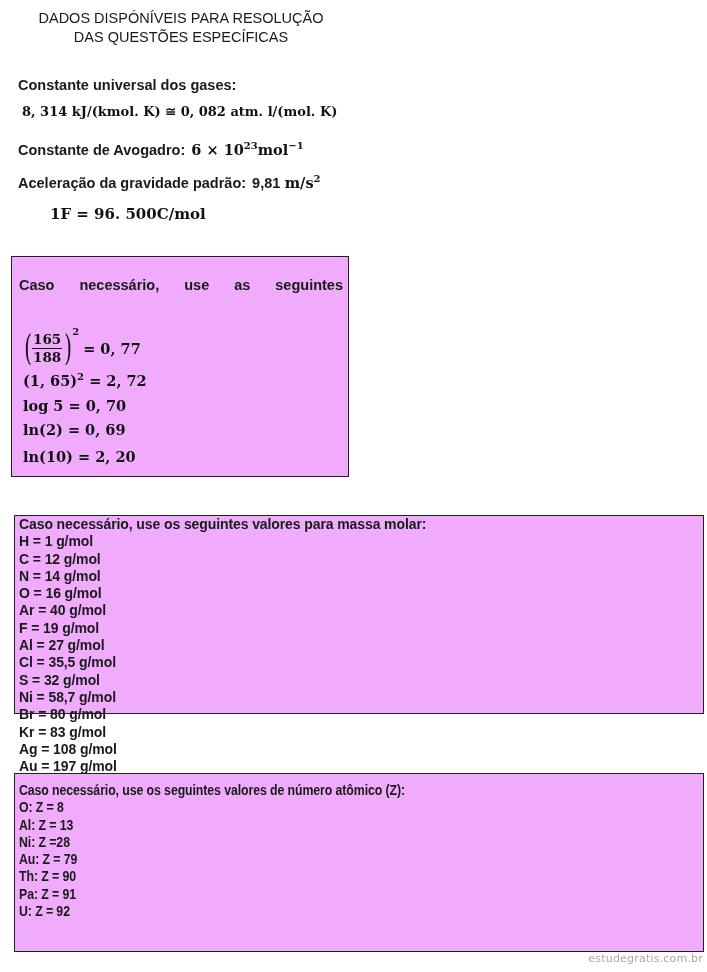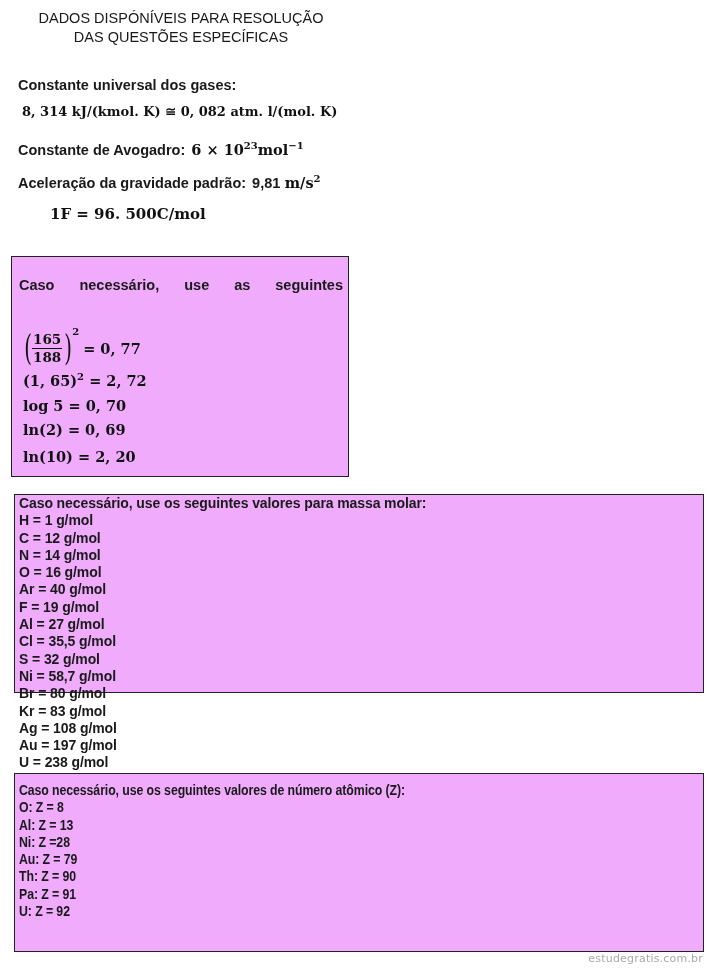--- a/index.html
+++ b/index.html
@@ -76,21 +76,21 @@
       flex-direction: column;
       align-items: center;
       font-size: 13.5px;
       line-height: 15px;
     }
     .frac-stack .num { border-bottom: 1.5px solid #111; padding: 0 1px 1px; }
     .frac-stack .den { padding-top: 1px; }
     .box-wide {
       left: 14px; width: 690px;
     }
-    .box-molar { top: 494px; height: 199px; }
+    .box-molar { top: 515px; height: 199px; }
     .box-atomic { top: 773px; height: 179px; }
     .list {
       position: absolute;
       left: 4px;
       font-family: "Liberation Sans", sans-serif;
       font-weight: bold;
       font-size: 14px;
       line-height: 17.3px;
       color: #1a1a1a;
       letter-spacing: -0.1px;

